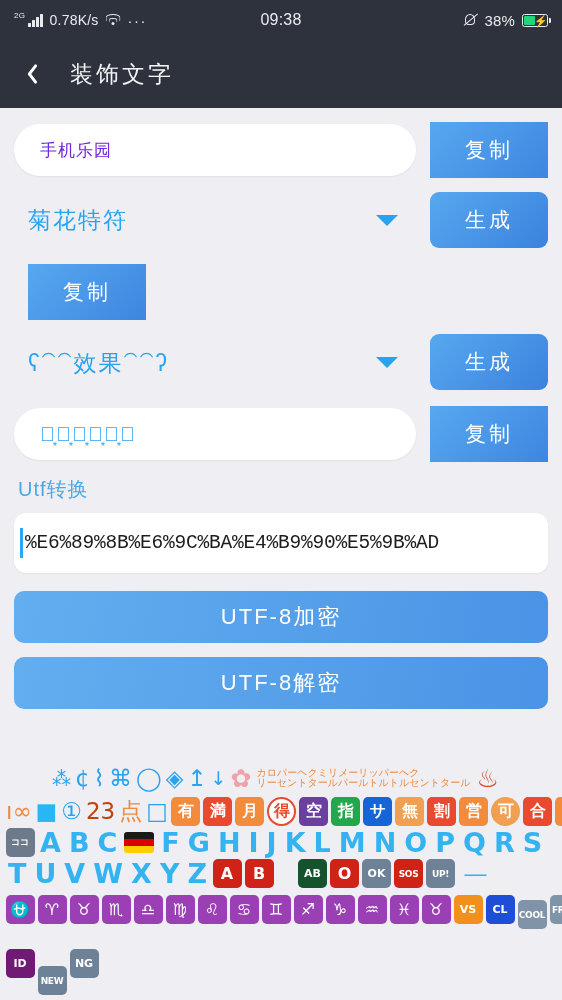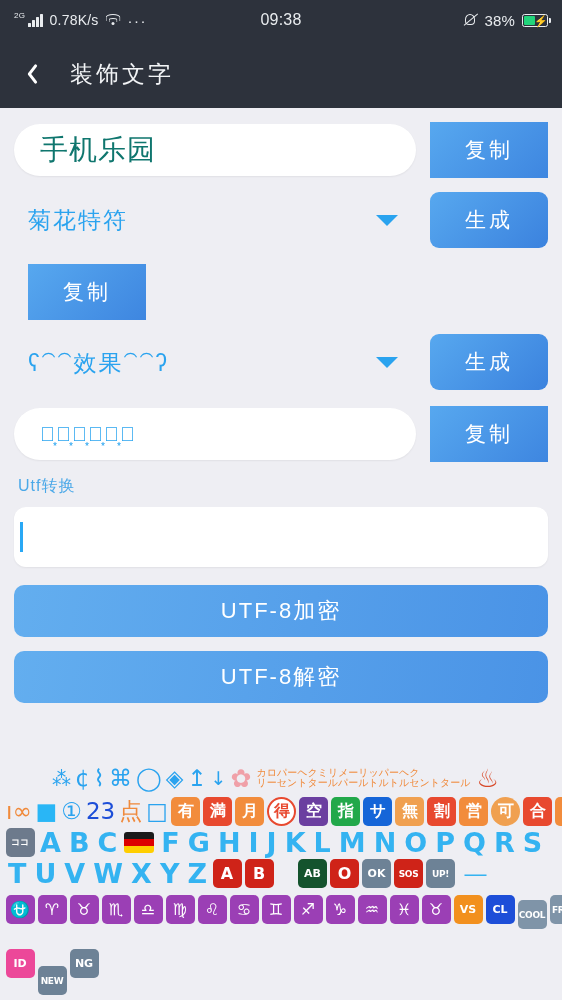--- a/index.html
+++ b/index.html
@@ -64,21 +64,21 @@
   .main{ padding:14px 14px 0 14px; }
   .row{ display:flex; align-items:center; margin-bottom:14px; }
 
   .textbox{
     flex:1; height:52px; background:#fff; border-radius:26px;
     display:flex; align-items:center; padding:0 26px;
     box-shadow:0 1px 2px rgba(0,0,0,.06);
     overflow:hidden; white-space:nowrap;
   }
   .textbox .val{
-    color:#0f766e; font-size:28px; letter-spacing:1px;
+    color:#6d28d9; font-size:17px; letter-spacing:1px;
   }
   .textbox.deco .val{ font-size:20px; color:#2ba5f0; }
 
   .copybtn{
     width:118px; height:56px; margin-left:14px;
     background:linear-gradient(135deg,#57a8ef 0%,#3e86e0 100%);
     color:#fff; font-size:21px; letter-spacing:3px;
     display:flex; align-items:center; justify-content:center;
     cursor:pointer; flex:0 0 auto;
   }
@@ -96,21 +96,21 @@
     padding:0 12px 0 14px; cursor:pointer;
   }
   .select .sval{ flex:1; color:#2aa3ef; font-size:23px; letter-spacing:2px;
     white-space:nowrap; overflow:hidden; }
   .caret{
     width:0;height:0; border-left:11px solid transparent; border-right:11px solid transparent;
     border-top:11px solid #2aa3ef; margin-right:6px; flex:0 0 auto;
   }
 
   .sectionlabel{
-    color:#4aa8e8; font-size:16px; letter-spacing:1px;
+    color:#4aa8e8; font-size:20px; letter-spacing:1px;
     margin:6px 0 10px 4px;
   }
 
   .utfbox{
     height:60px; background:#fff; border-radius:12px;
     display:flex; align-items:center; padding:0 8px 0 6px;
     box-shadow:0 1px 2px rgba(0,0,0,.06);
     margin-bottom:18px; overflow:hidden;
   }
   .caret-i{ width:3px; height:30px; background:#29a8f5; flex:0 0 auto; margin-right:2px; }
@@ -234,20 +234,21 @@
     <div class="textbox deco">
       <span class="val">❀͙手͙机͙乐͙园͙❀</span>
     </div>
     <div class="copybtn">复制</div>
   </div>
 
   <div class="sectionlabel">Utf转换</div>
 
   <div class="utfbox">
     <span class="caret-i"></span>
+    <span class="val">%E6%89%8B%E6%9C%BA%E4%B9%90%E5%9B%AD</span>
   </div>
 
   <div class="wide">UTF-8加密</div>
   <div class="wide">UTF-8解密</div>
 </div>
 
 <div class="palette">
   <div class="prow r1">
       <div class="gl sm" style="color: rgb(42, 163, 239);">⁂</div>
       <div class="gl" style="color: rgb(42, 163, 239);">¢</div>
@@ -261,21 +262,21 @@
       <div class="kana">
         <div>カロパーヘクミリメーリッパーヘク</div>
         <div>リーセントタールパールトルトルセントタール</div>
       </div>
       <div class="onsen">♨</div>
     </div>
   <div class="prow">
       <div class="gl" style="color: rgb(240, 138, 60);">ı∞</div>
       <div class="gl" style="color: rgb(41, 182, 246);">■</div>
       <div class="gl" style="color: rgb(42, 163, 239);">①</div>
-      <div class="gl" style="color: #1d4ed8;">23</div>
+      <div class="gl" style="color: #c2410c;">23</div>
       <div class="gl" style="color: rgb(240, 138, 60);">点</div>
       <div class="gl" style="color: rgb(42, 163, 239);">□</div>
       <div class="sq" style="background: rgb(242, 140, 60);">有</div>
       <div class="sq" style="background: rgb(232, 73, 47);">満</div>
       <div class="sq" style="background: rgb(242, 140, 60);">月</div>
       <div class="sq round" style="background: rgb(255, 255, 255); color: rgb(232, 73, 47); border: 2px solid rgb(232, 73, 47);">得</div>
       <div class="sq" style="background: rgb(107, 63, 160);">空</div>
       <div class="sq" style="background: rgb(34, 168, 74);">指</div>
       <div class="sq" style="background: rgb(21, 101, 216);">サ</div>
       <div class="sq" style="background: rgb(240, 160, 80);">無</div>
@@ -337,17 +338,17 @@
       <div class="sq" style="background: rgb(155, 63, 181);">♑</div>
       <div class="sq" style="background: rgb(155, 63, 181);">♒</div>
       <div class="sq" style="background: rgb(155, 63, 181);">♓</div>
       <div class="sq" style="background: rgb(155, 63, 181);">♉</div>
       <div class="sq sm" style="background: rgb(242, 144, 30);">VS</div>
       <div class="sq sm" style="background: #1d4ed8;">CL</div>
       <div class="sq xs" style="background: rgb(127, 148, 168); margin-top: 11px;">COOL</div>
       <div class="sq xs" style="background: rgb(127, 148, 168);">FREE</div>
     </div>
   <div class="prow">
-      <div class="sq sm" style="background: #ec4899;">ID</div>
+      <div class="sq sm" style="background: #701a75;">ID</div>
       <div class="sq xs" style="background: rgb(109, 130, 150); margin-top: 36px;">NEW</div>
       <div class="sq sm" style="background: rgb(109, 130, 150);">NG</div>
     </div>
 </div>
 
 </body></html>

